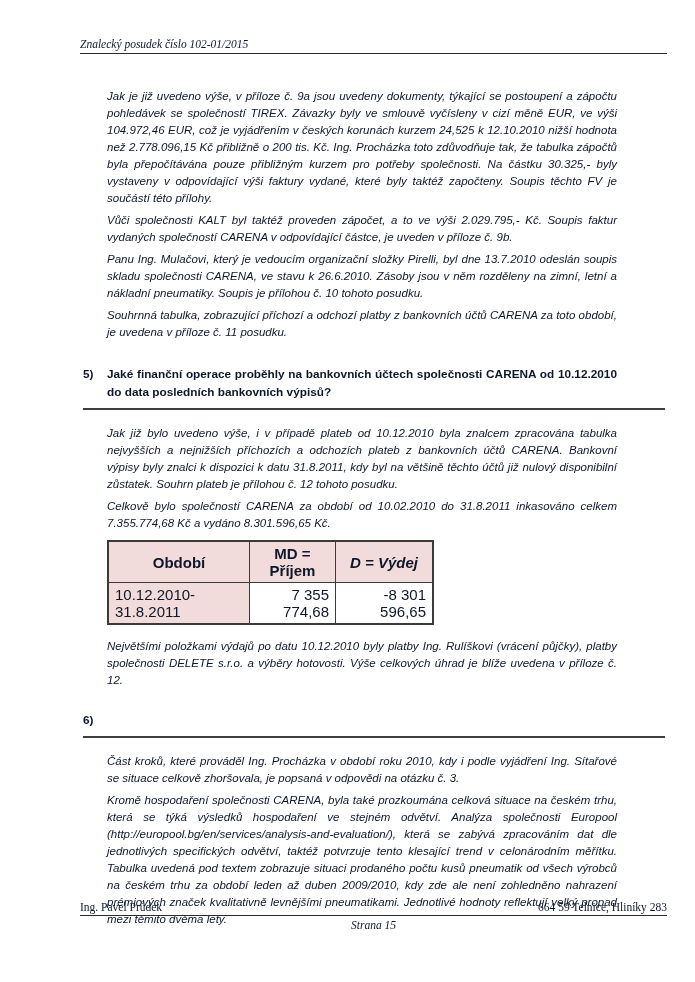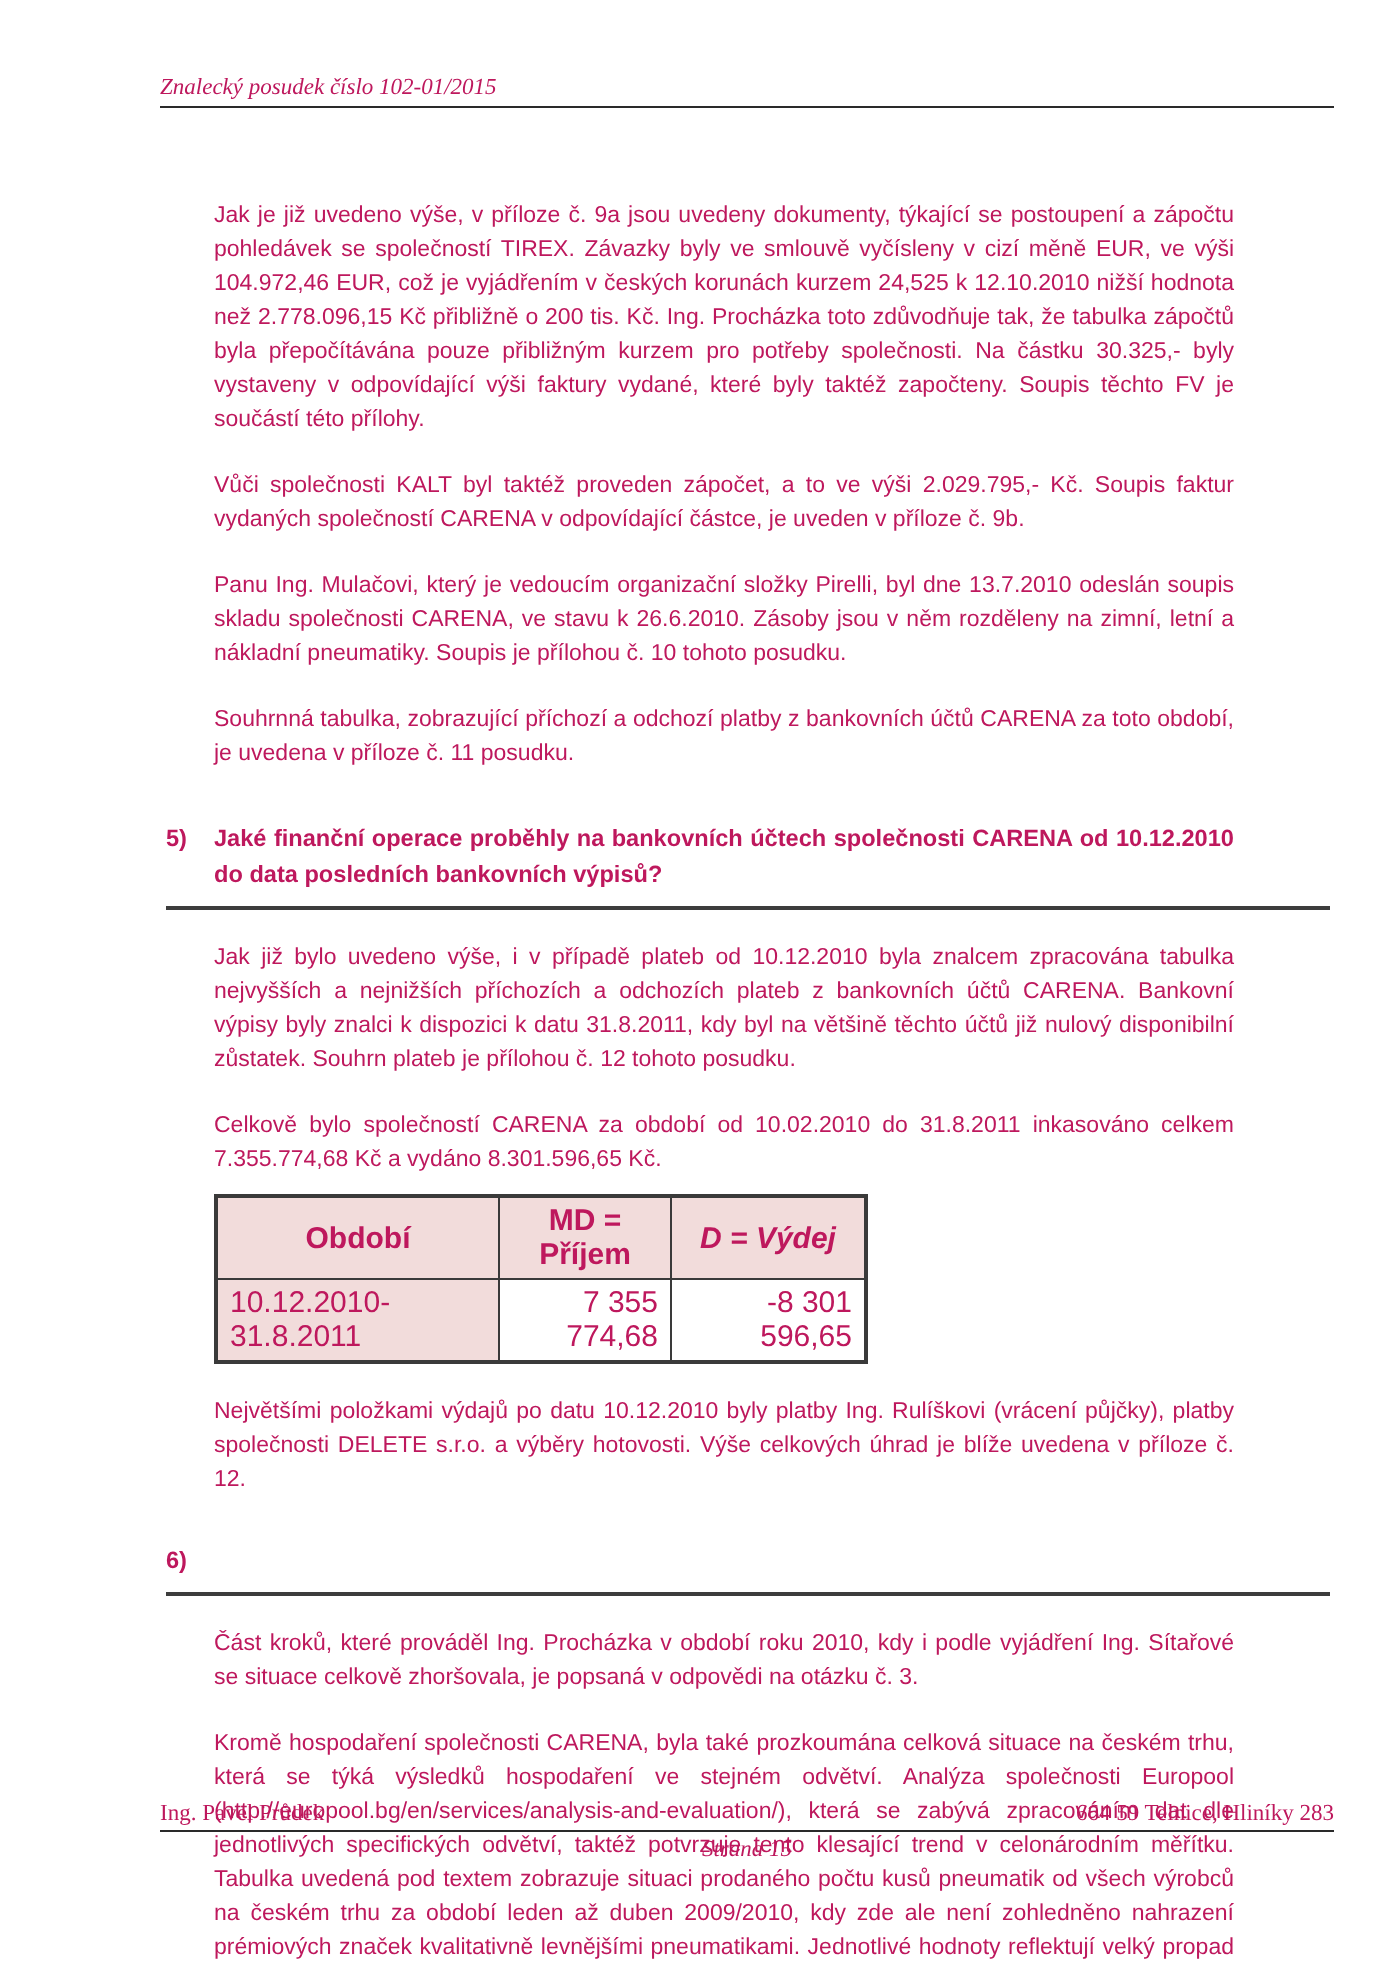--- a/index.html
+++ b/index.html
@@ -2,21 +2,21 @@
 <html lang="cs"><head>
 <meta charset="utf-8">
 <style>
   html, body { margin:0; padding:0; background:#ffffff; }
   .page {
     position: relative;
     width: 695px;
     height: 982px;
     background: #ffffff;
     font-family: "Liberation Sans", "DejaVu Sans", sans-serif;
-    color: #be185d;
+    color: #0f172a;
     overflow: hidden;
   }
   
   .doc-header {
     position: absolute;
     left: 80px; top: 38px;
     width: 587px;
     display: flex;
     justify-content: space-between;
     font-family: "Liberation Serif", "DejaVu Serif", serif;
@@ -28,21 +28,21 @@
   }
   
   .content {
     position: absolute;
     left: 107px; top: 84px;
     width: 510px;
     font-size: 11.5px;
     line-height: 17px;
     text-align: justify;
   }
-  .content p { margin: 16px 0 5px 0; }
+  .content p { margin: 4px 0 5px 0; font-style: italic; }
   
   .question {
     display: flex;
     width: 582px;
     margin: 24px 0 15px -24px;
     padding-bottom: 7px;
     border-bottom: 2px solid #3d3d3d;
     font-weight: bold;
     font-size: 11.8px;
     line-height: 18px;

